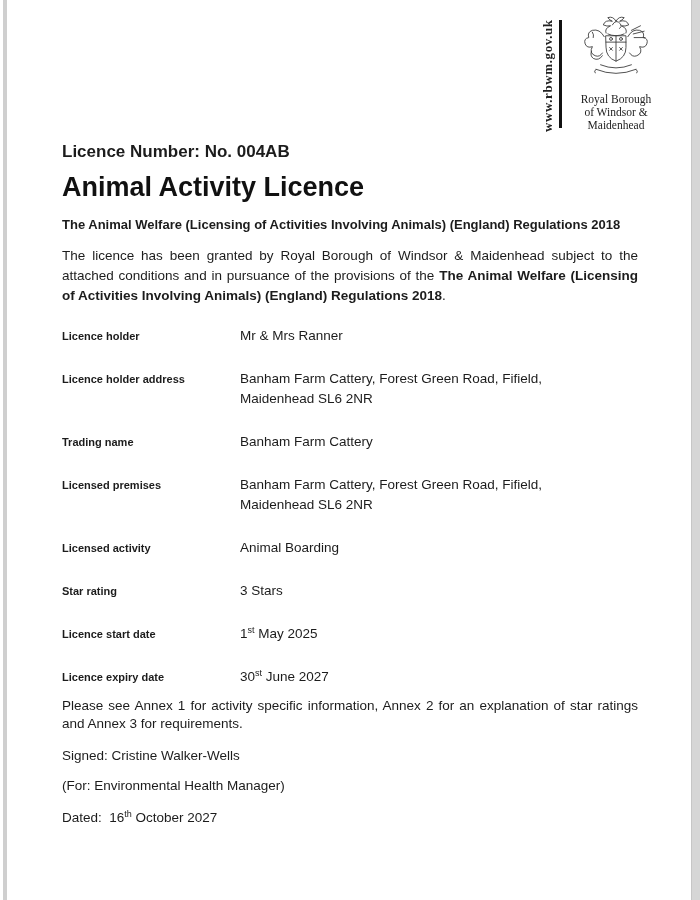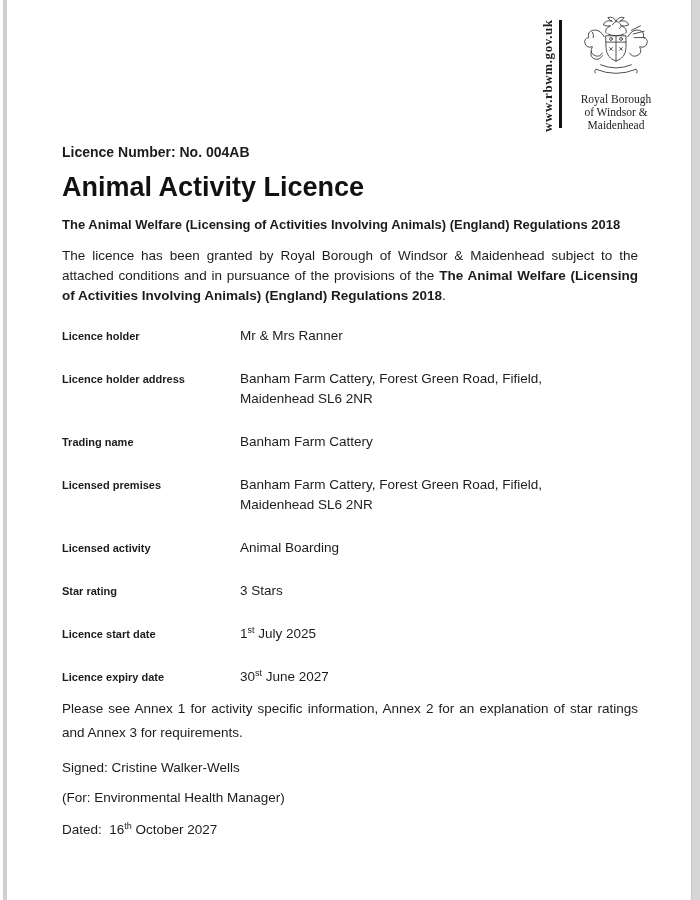--- a/index.html
+++ b/index.html
@@ -43,35 +43,35 @@
   .logo-main { display: flex; flex-direction: column; align-items: center; width: 98px; }
   .crest { width: 94px; height: 78px; display: block; }
   .logo-caption {
     font-family: "Liberation Serif", serif;
     font-size: 11.5px; line-height: 13px;
     text-align: center; margin-top: 1px; color: #222;
   }
 
   
   .content { position: absolute; left: 62px; top: 140px; width: 576px; }
-  .lic-num { font-weight: bold; font-size: 14px; line-height: 16px; margin: 4px 0 0 0; }
+  .lic-num { font-weight: bold; font-size: 17px; line-height: 16px; margin: 4px 0 0 0; }
   h1.title { font-size: 27px; line-height: 34px; font-weight: bold; margin: 10px 0 0 0; color: #111; }
   .subtitle { font-weight: bold; font-size: 13px; line-height: 16px; margin: 13px 0 0 0; }
   .intro { font-size: 13.5px; line-height: 20px; text-align: justify; margin: 13px 0 0 0; }
   .intro .b { font-weight: bold; }
 
   .details { margin-top: 20px; }
   .row { display: flex; margin-bottom: 23px; }
   .row:last-child { margin-bottom: 0; }
   .row .lab { width: 178px; font-weight: bold; font-size: 11px; line-height: 20px; flex: none; }
   .row .val { width: 350px; font-size: 13.5px; line-height: 20px; }
   .row.bold-value .val { font-weight: normal; }
   sup.sp { font-size: 9px; line-height: 0; vertical-align: super; }
 
-  .annex { font-size: 13.5px; line-height: 24px; text-align: justify; margin: 10px 0 0 0; }
+  .annex { font-size: 13.5px; line-height: 18px; text-align: justify; margin: 10px 0 0 0; }
   .signed { font-size: 13.5px; line-height: 16px; margin: 15px 0 0 0; }
   .for-line { font-size: 13.5px; line-height: 16px; margin: 14px 0 0 0; }
   .dated { font-size: 13.5px; line-height: 16px; margin: 16px 0 0 0; white-space: pre-wrap; }
 </style>
 </head>
 <body>
 
 <div class="edge-left"></div>
 <div class="edge-right"></div>
 
@@ -132,21 +132,21 @@
       <div class="row">
         <div class="lab">Licensed activity</div>
         <div class="val"><span>Animal Boarding</span></div>
       </div>
       <div class="row">
         <div class="lab">Star rating</div>
         <div class="val"><span>3 Stars</span></div>
       </div>
       <div class="row">
         <div class="lab">Licence start date</div>
-        <div class="val"><span>1</span><sup class="sp">st</sup><span> July 2025</span></div>
+        <div class="val"><span>1</span><sup class="sp">st</sup><span> May 2025</span></div>
       </div>
       <div class="row bold-value">
         <div class="lab">Licence expiry date</div>
         <div class="val"><span>30</span><sup class="sp">st</sup><span> June 2027</span></div>
       </div>
     </div>
 
   <p class="annex">Please see Annex 1 for activity specific information, Annex 2 for an explanation of star ratings and Annex 3 for requirements.</p>
   <p class="signed">Signed: Cristine Walker-Wells</p>
   <p class="for-line">(For: Environmental Health Manager)</p>

